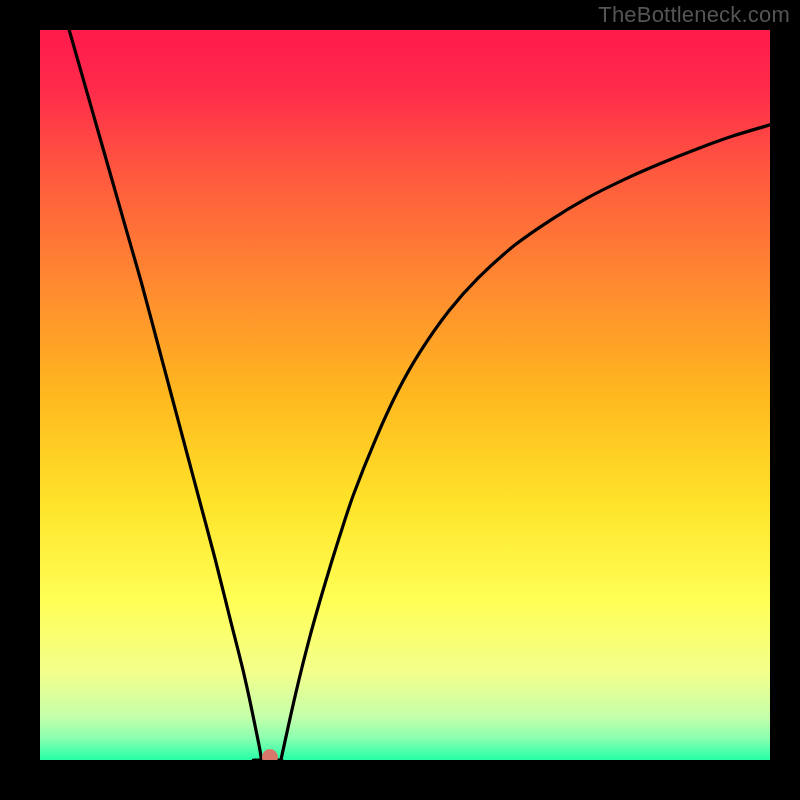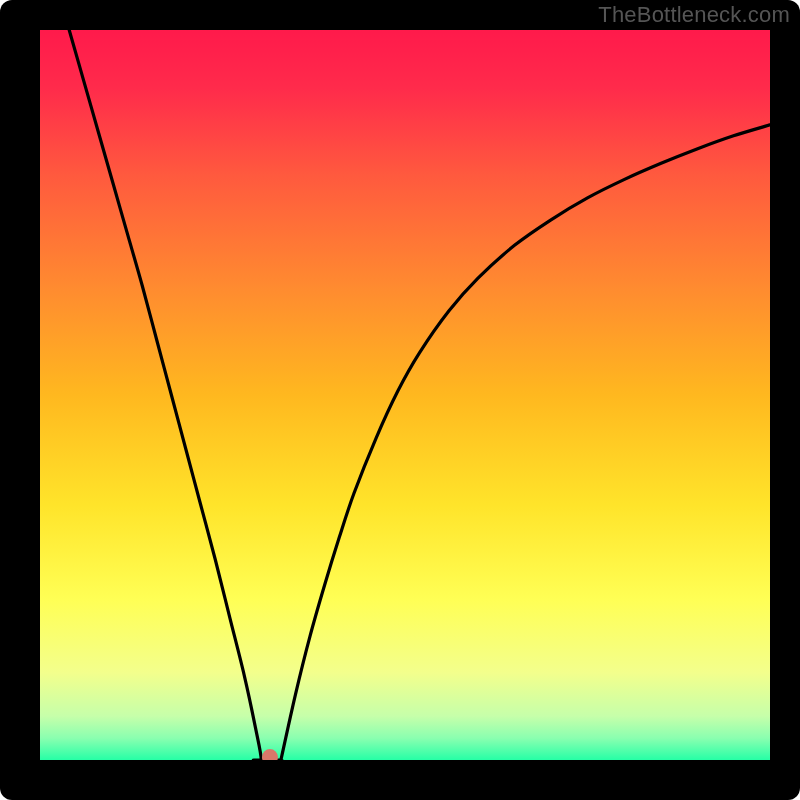--- a/index.html
+++ b/index.html
@@ -9,21 +9,20 @@
     height: 800px;
     overflow: hidden;
     background: #ffffff;
     font-family: Arial, Helvetica, sans-serif;
   }
   .frame {
     position: relative;
     width: 800px;
     height: 800px;
     background: #000000;
-    border-radius: 12px;
   }
   .attribution {
     position: absolute;
     top: 2px;
     right: 10px;
     color: #555555;
     font-size: 22px;
     font-weight: 500;
     z-index: 20;
     letter-spacing: 0.2px;

